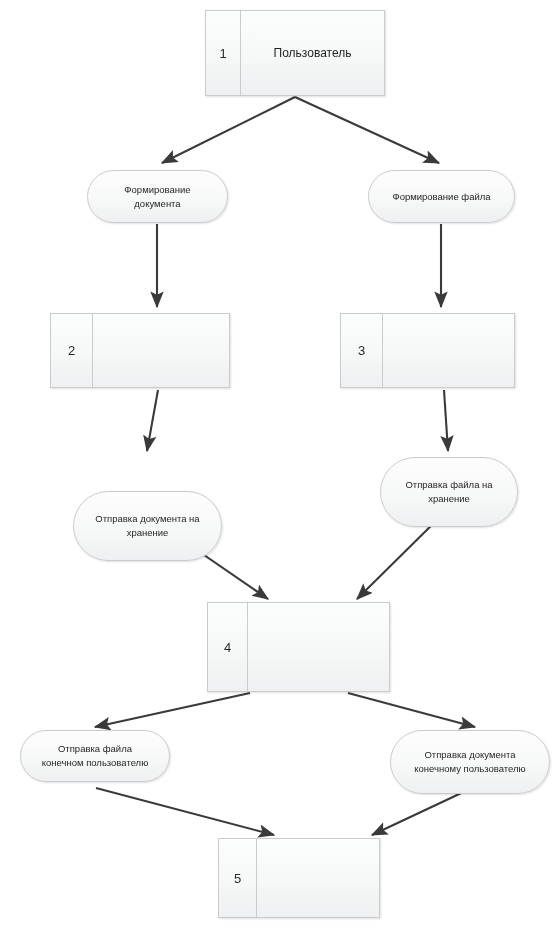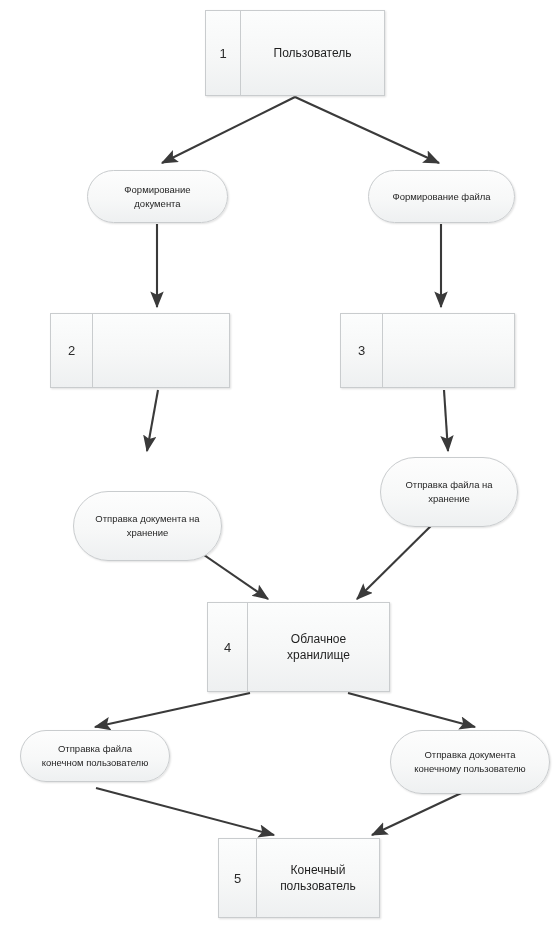--- a/index.html
+++ b/index.html
@@ -137,29 +137,25 @@
   </div>
 
   <div class="node-pill" style="left:73px; top:457px; width:149px; height:70px;margin-top:34px;">Отправка документа на
 хранение</div>
 
   <div class="node-pill" style="left:380px; top:457px; width:138px; height:70px;text-align:center;">Отправка файла на
 хранение</div>
 
   <div class="node-box" style="left:207px; top:602px; width:183px; height:90px;">
     <div class="num" style="width:40px;">4</div>
-    <div class="title">Облачное
-хранилище</div>
   </div>
 
   <div class="node-pill" style="left:20px; top:730px; width:150px; height:52px;">Отправка файла
 конечном пользователю</div>
 
   <div class="node-pill" style="left:390px; top:730px; width:160px; height:64px;">Отправка документа
 конечному пользователю</div>
 
   <div class="node-box" style="left:218px; top:838px; width:162px; height:80px;">
     <div class="num" style="width:38px;">5</div>
-    <div class="title">Конечный
-пользователь</div>
   </div>
 
 </div>
 
 </body></html>

